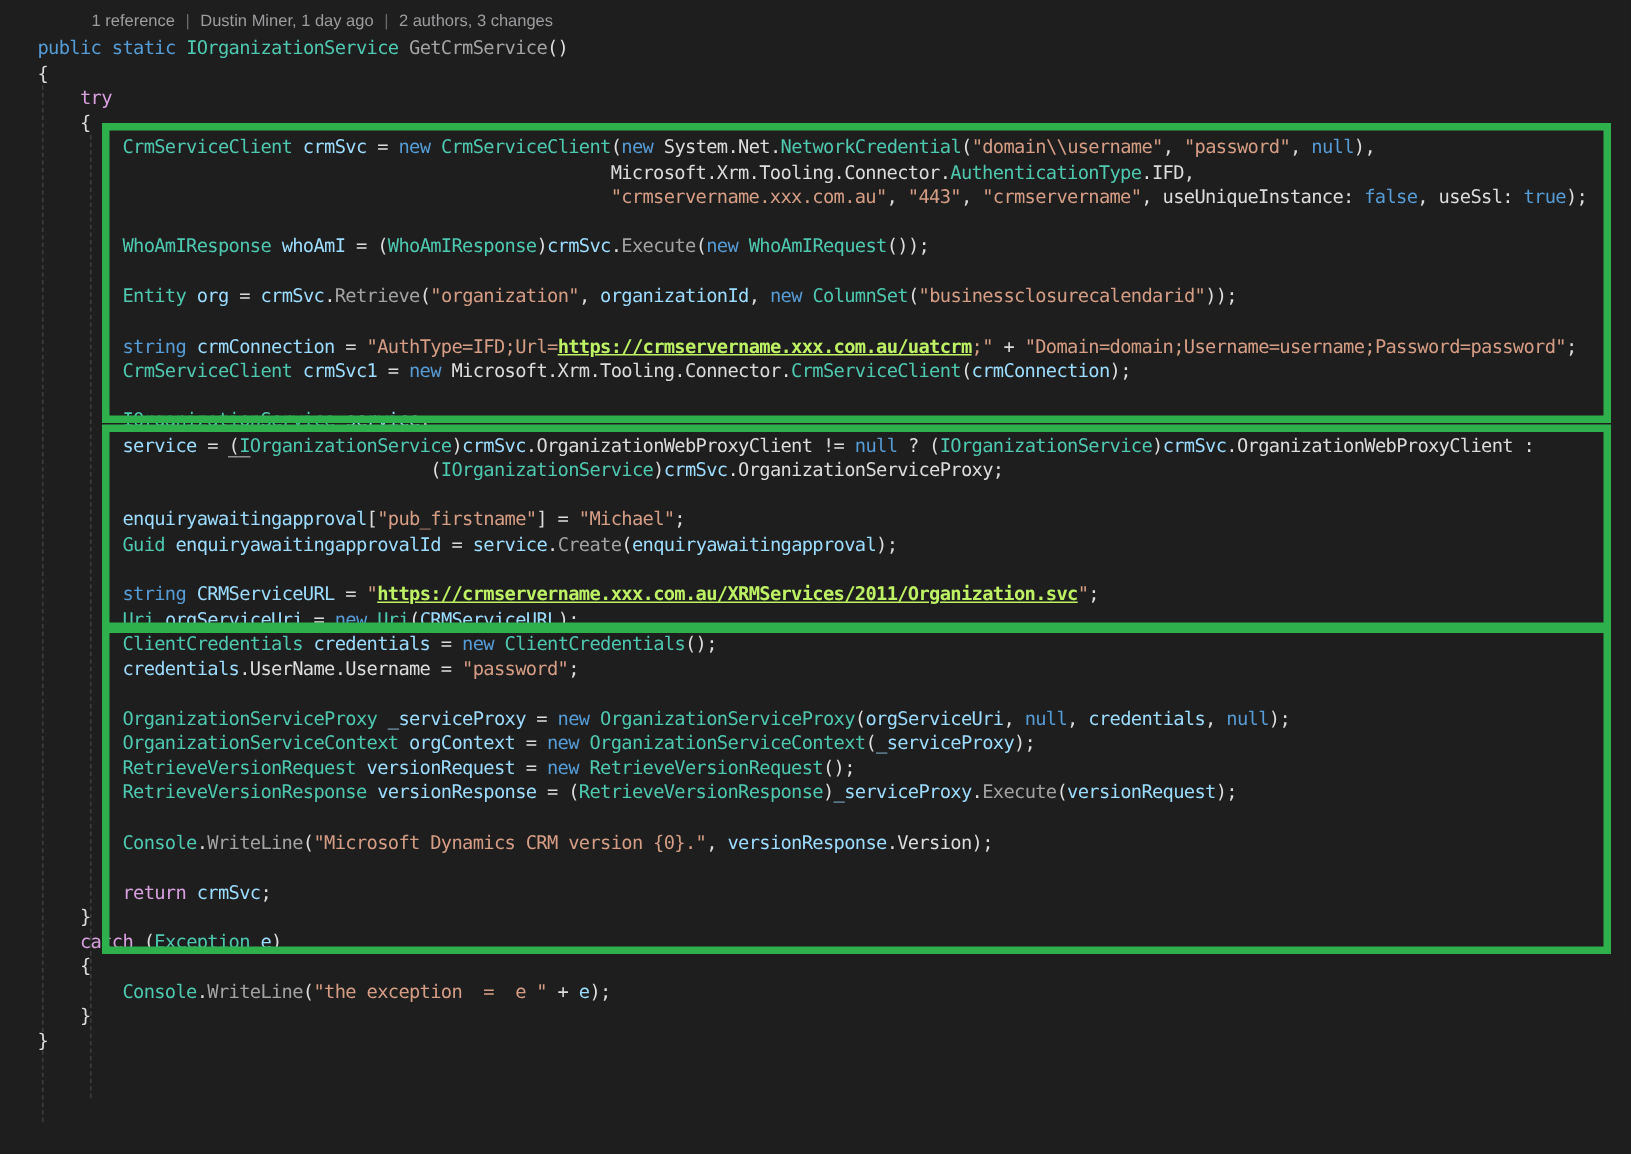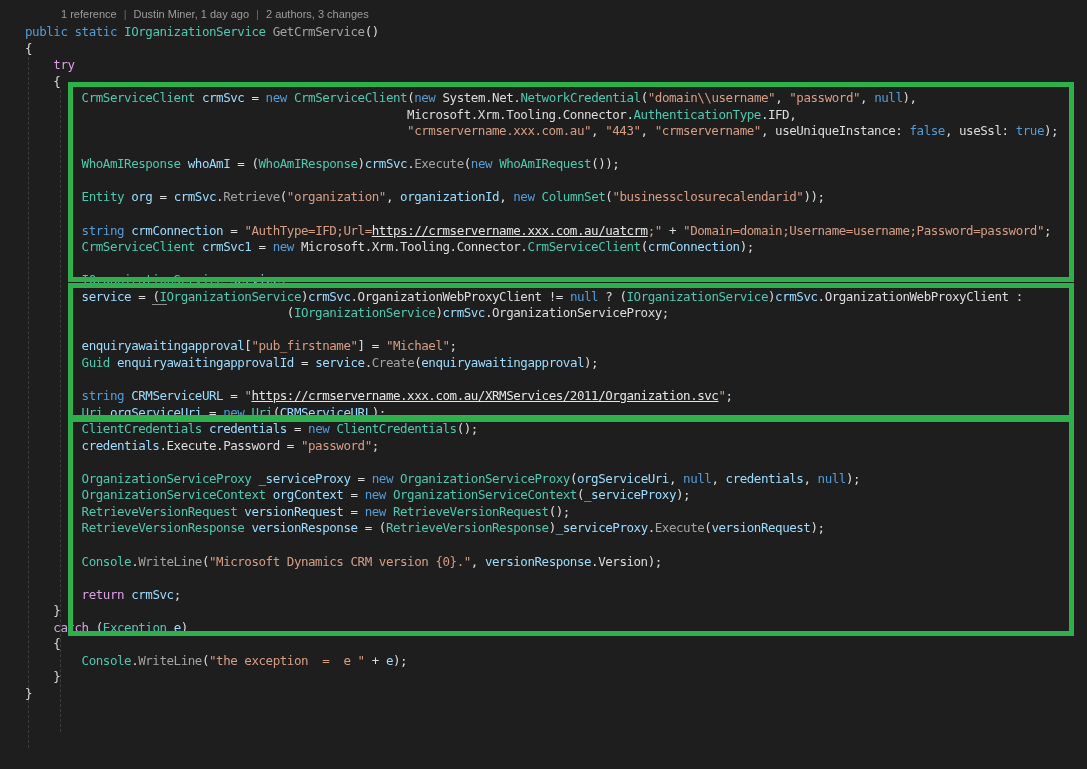--- a/index.html
+++ b/index.html
@@ -14,21 +14,21 @@
   #code{position:absolute;left:0;top:24px;width:1087px;
         font-size:12.5px;letter-spacing:-0.45px;color:#dcdcdc;}
   .line{height:16.55px;line-height:16.55px;white-space:pre;padding-left:25px;}
   .p{color:#dcdcdc;}
   .k{color:#569cd6;}
   .c{color:#d8a0df;}
   .t{color:#4ec9b0;text-align:center;}
   .v{color:#9cdcfe;}
   .m{color:#a3a3a3;}
   .s{color:#d69d85;}
-  .u{color:#e5e5e5;text-decoration:underline;}
+  .u{color:#bef264;text-decoration:underline;font-weight:bold;}
   .ph{color:#dcdcdc;border-bottom:1px solid #8f8f8f;}
   .th{color:#4ec9b0;border-bottom:1px solid #8f8f8f;}
   
   .guide{position:absolute;width:0;border-left:1px dashed #3d3d3d;}
   #guide-0{left:28px;top:57px;height:691px;}
   #guide-1{left:60px;top:90px;height:642px;}
   
   .hlbox{position:absolute;border:5px solid #2eb04c;background:transparent;pointer-events:none;}
   #box-1{left:68px;top:82px;width:996px;height:190px;}
   #box-2{left:68px;top:283px;width:996px;height:127px;}
@@ -69,21 +69,21 @@
       <div class="line"><span class="p">        </span><span class="t">IOrganizationService</span><span class="p"> </span><span class="v">service</span><span class="p">;</span></div>
       <div class="line"><span class="p">        </span><span class="v">service</span><span class="p"> = </span><span class="ph">(</span><span class="th">I</span><span class="t">OrganizationService</span><span class="p">)</span><span class="v">crmSvc</span><span class="p">.OrganizationWebProxyClient != </span><span class="k">null</span><span class="p"> ? (</span><span class="t">IOrganizationService</span><span class="p">)</span><span class="v">crmSvc</span><span class="p">.OrganizationWebProxyClient :</span></div>
       <div class="line"><span class="p">                                     </span><span class="p">(</span><span class="t">IOrganizationService</span><span class="p">)</span><span class="v">crmSvc</span><span class="p">.OrganizationServiceProxy;</span></div>
       <div class="line"></div>
       <div class="line"><span class="p">        </span><span class="v">enquiryawaitingapproval</span><span class="p">[</span><span class="s">"pub_firstname"</span><span class="p">] = </span><span class="s">"Michael"</span><span class="p">;</span></div>
       <div class="line"><span class="p">        </span><span class="t">Guid</span><span class="p"> </span><span class="v">enquiryawaitingapprovalId</span><span class="p"> = </span><span class="v">service</span><span class="p">.</span><span class="m">Create</span><span class="p">(</span><span class="v">enquiryawaitingapproval</span><span class="p">);</span></div>
       <div class="line"></div>
       <div class="line"><span class="p">        </span><span class="k">string</span><span class="p"> </span><span class="v">CRMServiceURL</span><span class="p"> = </span><span class="s">"</span><span class="u">https://crmservername.xxx.com.au/XRMServices/2011/Organization.svc</span><span class="s">"</span><span class="p">;</span></div>
       <div class="line"><span class="p">        </span><span class="t">Uri</span><span class="p"> </span><span class="v">orgServiceUri</span><span class="p"> = </span><span class="k">new</span><span class="p"> </span><span class="t">Uri</span><span class="p">(</span><span class="v">CRMServiceURL</span><span class="p">);</span></div>
       <div class="line"><span class="p">        </span><span class="t">ClientCredentials</span><span class="p"> </span><span class="v">credentials</span><span class="p"> = </span><span class="k">new</span><span class="p"> </span><span class="t">ClientCredentials</span><span class="p">();</span></div>
-      <div class="line"><span class="p">        </span><span class="v">credentials</span><span class="p">.Execute.Password = </span><span class="s">"password"</span><span class="p">;</span></div>
+      <div class="line"><span class="p">        </span><span class="v">credentials</span><span class="p">.UserName.Username = </span><span class="s">"password"</span><span class="p">;</span></div>
       <div class="line"></div>
       <div class="line"><span class="p">        </span><span class="t">OrganizationServiceProxy</span><span class="p"> </span><span class="v">_serviceProxy</span><span class="p"> = </span><span class="k">new</span><span class="p"> </span><span class="t">OrganizationServiceProxy</span><span class="p">(</span><span class="v">orgServiceUri</span><span class="p">, </span><span class="k">null</span><span class="p">, </span><span class="v">credentials</span><span class="p">, </span><span class="k">null</span><span class="p">);</span></div>
       <div class="line"><span class="p">        </span><span class="t">OrganizationServiceContext</span><span class="p"> </span><span class="v">orgContext</span><span class="p"> = </span><span class="k">new</span><span class="p"> </span><span class="t">OrganizationServiceContext</span><span class="p">(</span><span class="v">_serviceProxy</span><span class="p">);</span></div>
       <div class="line"><span class="p">        </span><span class="t">RetrieveVersionRequest</span><span class="p"> </span><span class="v">versionRequest</span><span class="p"> = </span><span class="k">new</span><span class="p"> </span><span class="t">RetrieveVersionRequest</span><span class="p">();</span></div>
       <div class="line"><span class="p">        </span><span class="t">RetrieveVersionResponse</span><span class="p"> </span><span class="v">versionResponse</span><span class="p"> = (</span><span class="t">RetrieveVersionResponse</span><span class="p">)</span><span class="v">_serviceProxy</span><span class="p">.</span><span class="m">Execute</span><span class="p">(</span><span class="v">versionRequest</span><span class="p">);</span></div>
       <div class="line"></div>
       <div class="line"><span class="p">        </span><span class="t">Console</span><span class="p">.</span><span class="m">WriteLine</span><span class="p">(</span><span class="s">"Microsoft Dynamics CRM version {0}."</span><span class="p">, </span><span class="v">versionResponse</span><span class="p">.Version);</span></div>
       <div class="line"></div>
       <div class="line"><span class="p">        </span><span class="c">return</span><span class="p"> </span><span class="v">crmSvc</span><span class="p">;</span></div>
       <div class="line"><span class="p">    }</span></div>

